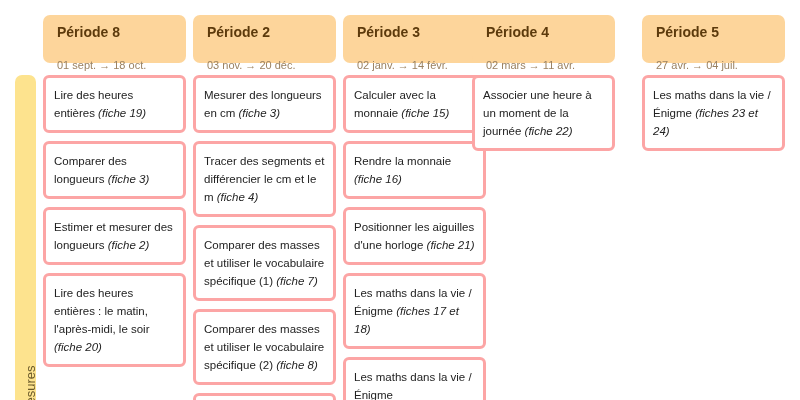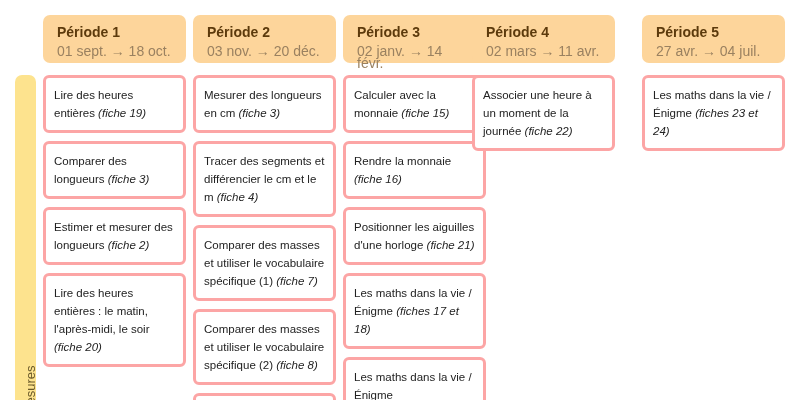--- a/index.html
+++ b/index.html
@@ -8,38 +8,38 @@
     .side-bar { position:absolute; left:15px; top:75px; width:21px; height:340px;
                 background:#fde38e; border-radius:7px 7px 0 0; }
     .side-label { position:absolute; left:15px; top:75px; width:21px; height:325px; }
     .side-label span { position:absolute; bottom:-12px; left:50%; transform-origin:left center;
                  transform:translate(4px,0) rotate(-90deg); white-space:nowrap;
                  font-size:13px; color:#6b5a2a; }
     .col { position:absolute; top:15px; width:143px; }
     .head { background:#fdd59b; border-radius:7px; height:48px; box-sizing:border-box;
             padding:9px 14px 0 14px; }
     .head .title { font-weight:bold; font-size:14px; color:#5c3a0c; line-height:17px; }
-    .head .dates { font-size:14px; color:#9a8160; margin-top:4px; line-height:12px; }
+    .head .dates { font-size:11px; color:#9a8160; margin-top:18px; line-height:12px; }
     .cards { margin-top:12px; }
     .card { background:#fff; border:3px solid #fca5a5; border-radius:6px; box-sizing:border-box;
             padding:8px 8px 8px 8px; margin-bottom:8px; font-size:11.5px; line-height:18px; color:#222; }
     .card i { font-style:italic; }
   </style>
 </head>
 <body>
 
 <div class="side-bar"></div>
 <div class="side-label">
   <span>esures</span>
 </div>
 
 <div id="cols">
     <div class="col" style="left: 43px;">
       <div class="head">
-        <div class="title">Période 1</div>
+        <div class="title">Période 8</div>
         <div class="dates">01 sept. → 18 oct.</div>
       </div>
       <div class="cards">
         <div class="card"><span>Lire des heures entières </span><i>(fiche 19)</i></div>
         <div class="card"><span>Comparer des longueurs </span><i>(fiche 3)</i></div>
         <div class="card"><span>Estimer et mesurer des longueurs </span><i>(fiche 2)</i></div>
         <div class="card"><span>Lire des heures entières : le matin, l'après-midi, le soir </span><i>(fiche 20)</i></div>
       </div>
     </div>
     <div class="col" style="left: 193px;">

